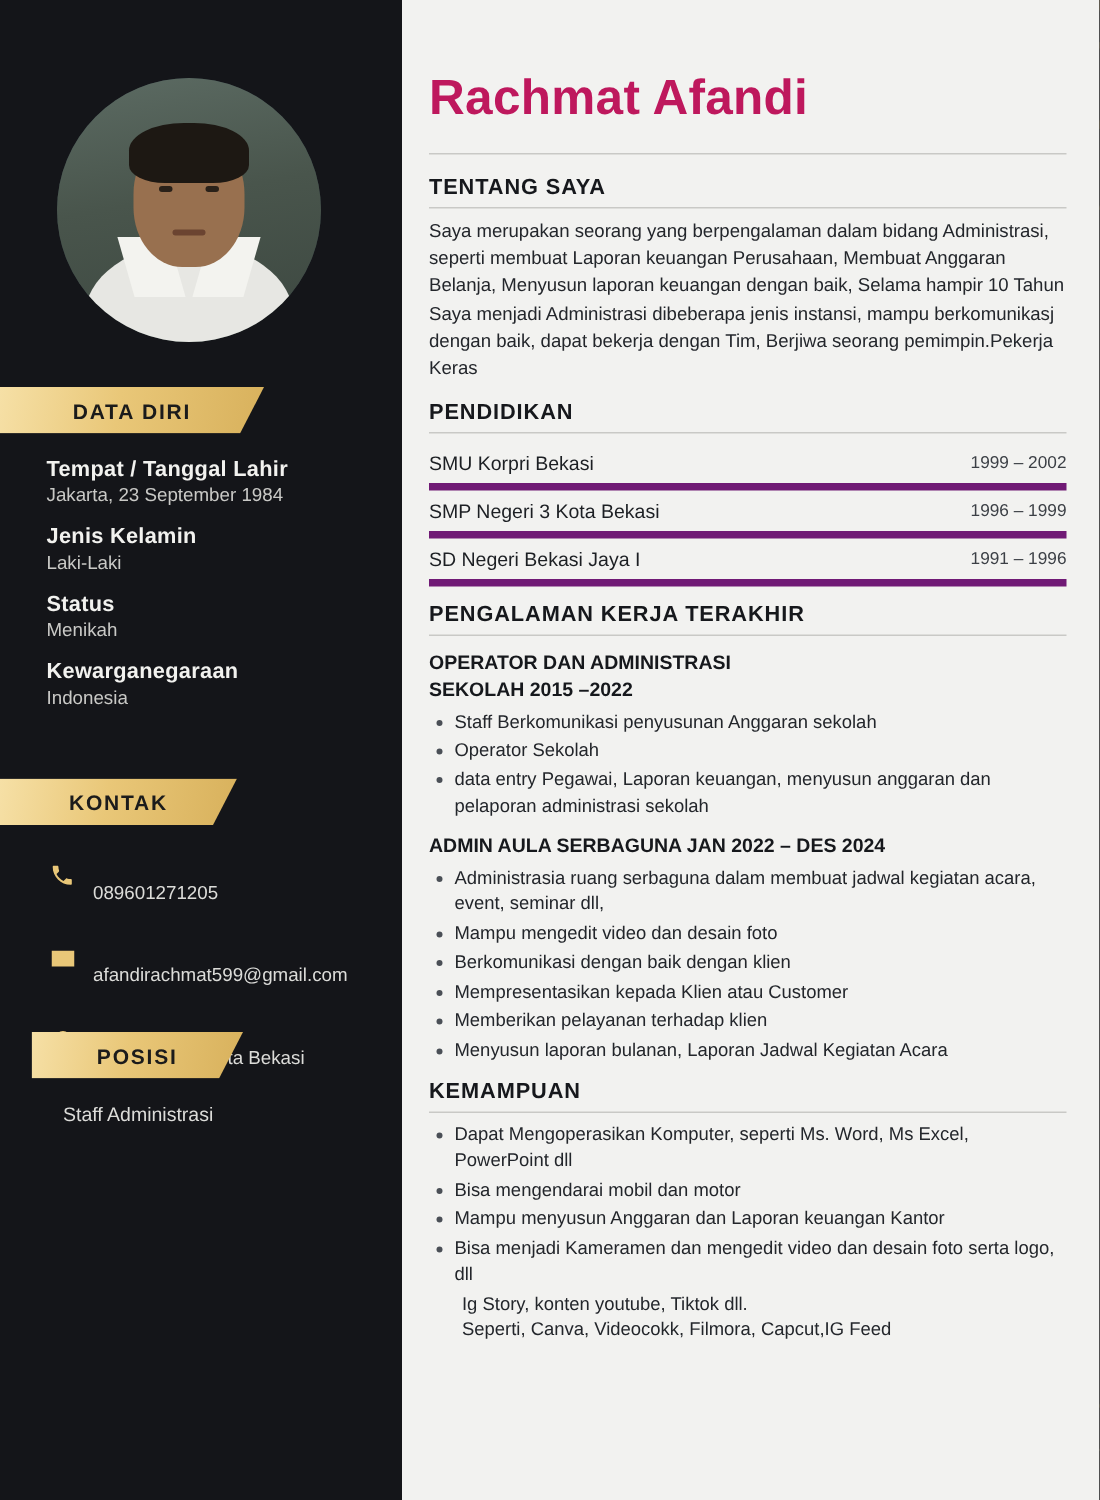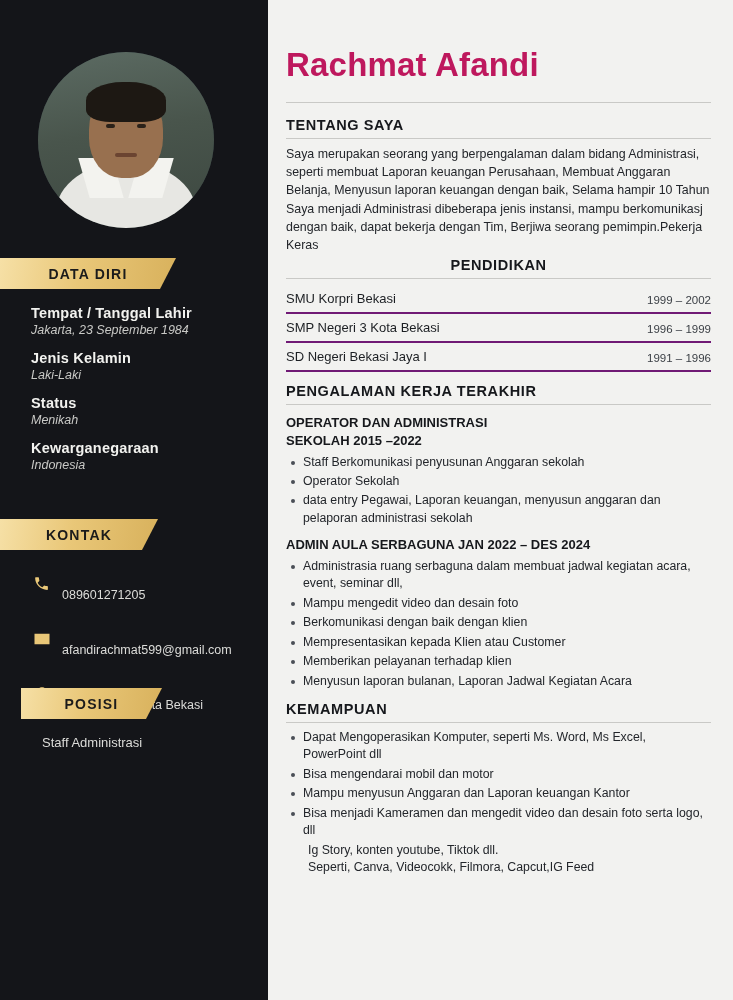--- a/index.html
+++ b/index.html
@@ -97,21 +97,21 @@
   #pill-kontak{ left: 0; top: 519px; width: 158px; }
   #pill-posisi{ left: 0; top: 688px; width: 162px; padding-left: 21px; }
 
   .left-block { position: absolute; left: 31px; color: #e8e8e6; }
   #data-list { top: 305px; width: 215px; }
   .data-item { margin-bottom: 13px; }
   .data-label {
     font-size: 14.5px; font-weight: bold; color: #f2f2ef; letter-spacing: .2px;
   }
   .data-value {
-    font-size: 12.5px; color: #c9c9c6; margin-top: 2px; font-style: italic;
+    font-size: 12.5px; color: #c9c9c6; margin-top: 2px;
   }
 
   #kontak-list { top: 565px; width: 235px; }
   .kontak-item {
     display: flex; align-items: center; gap: 10px; margin-bottom: 18px;
   }
   .kontak-icon {
     width: 21px; height: 21px; flex: 0 0 21px;
     display: flex; align-items: center; justify-content: center;
     color: #e9c778;
@@ -150,23 +150,23 @@
     background: #c9c9c6;
     margin: 3px 0 6px;
   }
   .para {
     font-size: 12.4px;
     line-height: 1.47;
     color: #23262b;
   }
   
   .edu-row {
-    display: flex; align-items: flex-end; justify-content: space-between;
+    display: flex; align-items: center; justify-content: space-between;
     padding: 6px 0 6px;
-    border-bottom: 2px solid #701a75;
+    border-bottom: 5px solid #701a75;
   }
   .edu-school { font-size: 13px; color: #1c1f23; }
   .edu-years  { font-size: 11.5px; color: #3c4046; white-space: nowrap; }
 
   .job-title {
     font-size: 13px; font-weight: bold; color: #16181c; margin-top: 9px;
     line-height: 1.35;
   }
   ul.bullets { list-style: none; margin: 4px 0 0 0; padding: 0; }
   ul.bullets li {
@@ -287,21 +287,21 @@
   <div id="right-col">
 
     <div id="name">Rachmat Afandi</div>
 
     <div class="rule" style="margin-top:18px;"></div>
 
     <div class="sect-title">TENTANG SAYA</div>
     <div class="rule"></div>
     <div class="para">Saya merupakan seorang yang berpengalaman dalam bidang Administrasi,  seperti membuat Laporan keuangan Perusahaan, Membuat Anggaran Belanja, Menyusun laporan keuangan dengan baik,  Selama hampir 10 Tahun Saya menjadi Administrasi dibeberapa jenis instansi, mampu berkomunikasj dengan baik, dapat bekerja dengan Tim,  Berjiwa seorang pemimpin.Pekerja Keras</div>
 
-    <div class="sect-title" style="margin-top:3px;text-align:center;">PENDIDIKAN</div>
+    <div class="sect-title" style="margin-top:13px;">PENDIDIKAN</div>
     <div class="rule"></div>
 
     <div>
       <div class="edu-row">
         <span class="edu-school">SMU Korpri Bekasi</span>
         <span class="edu-years">1999 – 2002</span>
       </div>
       <div class="edu-row">
         <span class="edu-school">SMP Negeri 3 Kota Bekasi</span>
         <span class="edu-years">1996 – 1999</span>

